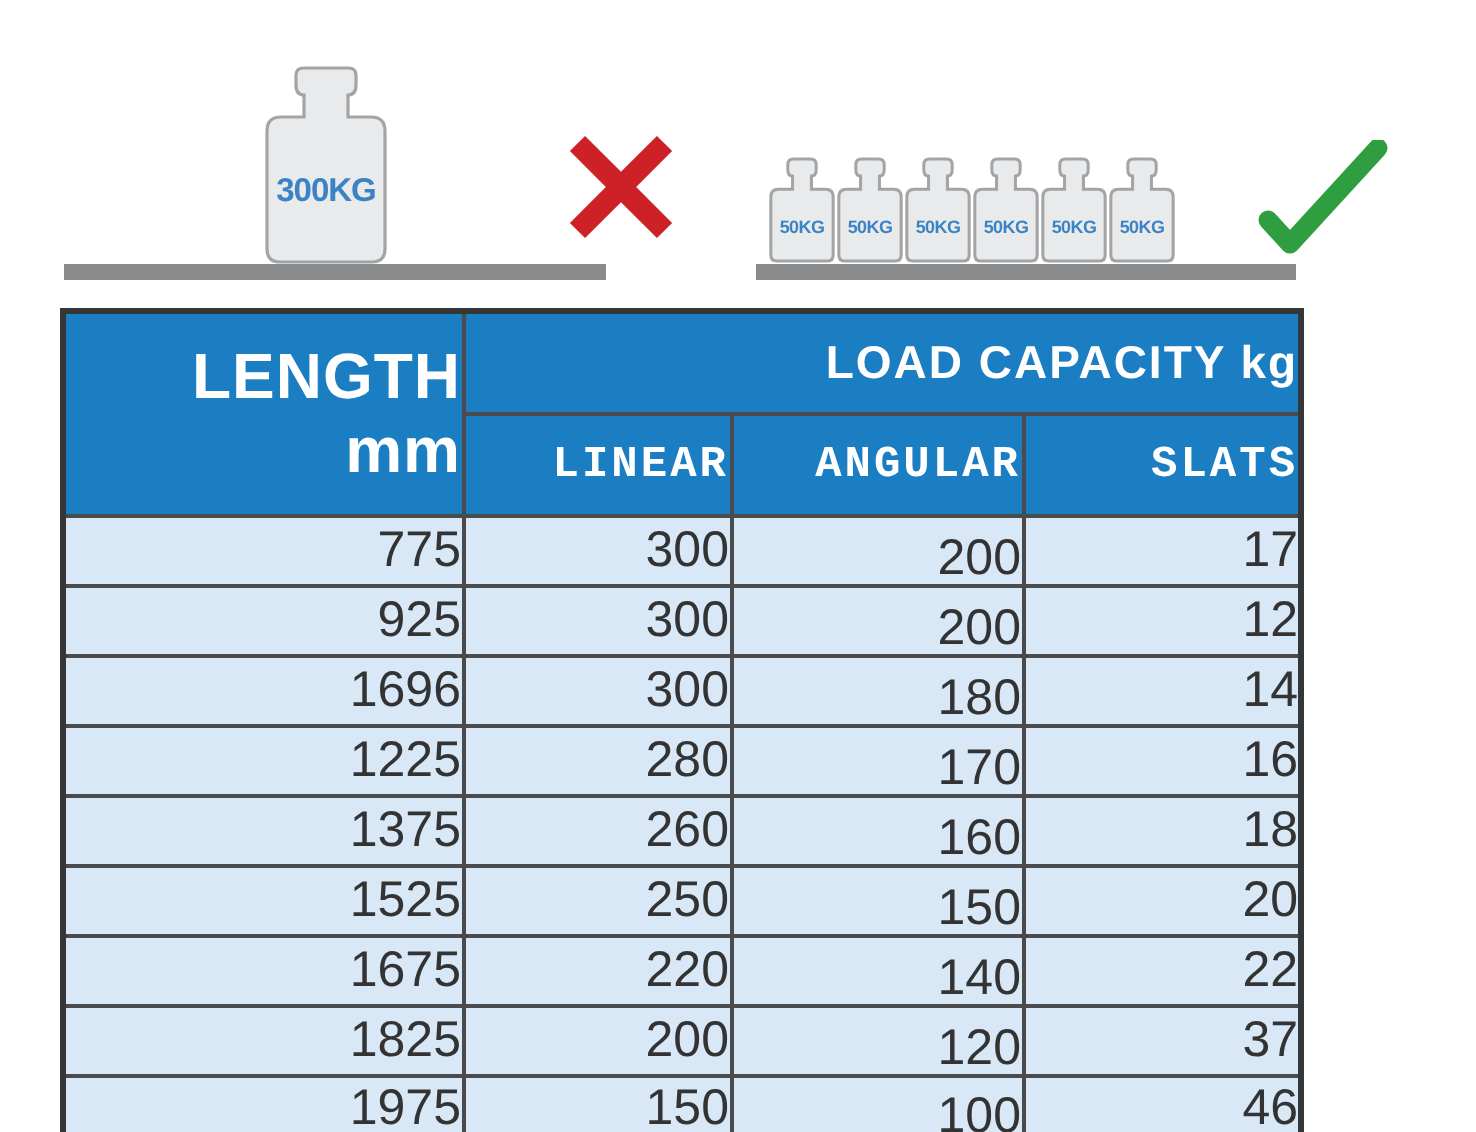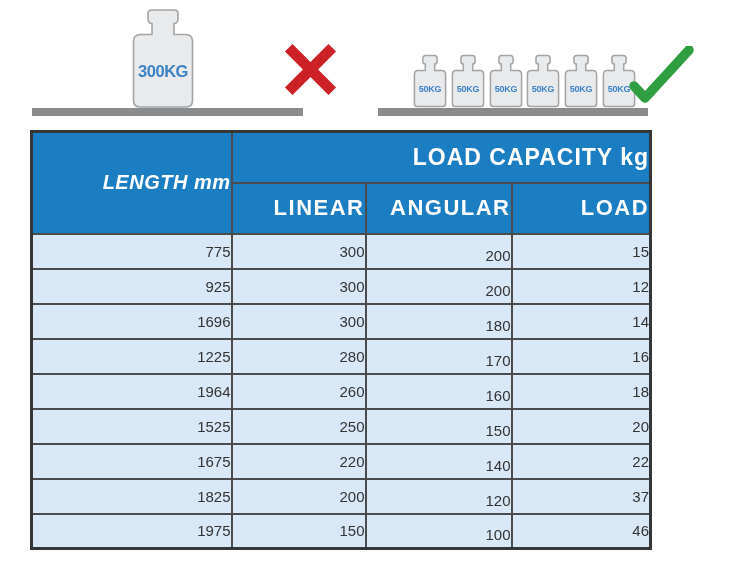--- a/index.html
+++ b/index.html
@@ -6,48 +6,48 @@
     --header-bg:#1b7ec2; --row-bg:#d8e8f7; --border:#4a4b4d; --outer-border:#353637;
     --cross:#ce2127; --check:#2f9e41; --weight-fill:#e9eaeb; --weight-stroke:#a2a4a6;
     --weight-label:#3c83c6; --shelf:#898b8d; --body-text:#333333; --header-text:#ffffff;
   }
   * { box-sizing:border-box; }
   html,body { margin:0; padding:0; }
   body {
     width:738px; height:566px; background:#ffffff;
     font-family:"Liberation Sans", sans-serif; overflow:hidden;
   }
-  .scene { position:relative; width:738px; height:130px; }
+  .scene { position:relative; width:738px; height:130px;margin-top:24px; }
   .shelf { position:absolute; height:8px; background:var(--shelf); }
   .shelf-left  { left:32px;  top:108px; width:271px; }
   .shelf-right { left:378px; top:108px; width:270px; }
   .big-weight { position:absolute; left:132px; top:8px; width:62px; height:101px; }
   .cross { position:absolute; left:284px; top:42px; width:53px; height:55px; }
   .check { position:absolute; left:628px; top:46px; width:66px; height:61px; }
-  .small-weights { position:absolute; left:413px; top:54px; width:223px; height:54px;
-    display:flex; justify-content:space-between; }
+  .small-weights { position:absolute; left:384px; top:54px; width:223px; height:54px;
+    display:flex; }
   .small-weight { width:34px; height:54px; }
   .weight-shape { fill:var(--weight-fill); stroke:var(--weight-stroke); stroke-width:1.6; }
   .big-weight-label { fill:var(--weight-label); font-family:"Liberation Sans",sans-serif;
     font-weight:bold; font-size:16.5px; letter-spacing:-0.5px; text-anchor:middle; }
   .small-weight-label { fill:var(--weight-label); font-family:"Liberation Sans",sans-serif;
     font-weight:bold; font-size:9.5px; letter-spacing:-0.3px; text-anchor:middle; }
 
   table.spec { border-collapse:collapse; margin-left:30px; width:619px;
     table-layout:fixed; border:3px solid var(--outer-border); }
   .spec th, .spec td { border:2px solid var(--border); text-align:right;
     vertical-align:middle; padding:0; }
   .spec th { background:var(--header-bg); color:var(--header-text);
     font-weight:bold; font-size:23px; }
   .spec .hrow { height:51px; }
-  .spec .th-length { font-size:20px; letter-spacing:0.5px;font-style:italic; }
+  .spec .th-length { font-size:32px; letter-spacing:0.5px; }
   .spec .th-cap { letter-spacing:1px; }
-  .spec .th-sub { font-size:22px; letter-spacing:1.5px; }
+  .spec .th-sub { font-size:22px; letter-spacing:1.5px;font-family:Liberation Mono, monospace; }
   .spec td { background:var(--row-bg); color:var(--body-text);
-    font-size:15px; height:35px; }
+    font-size:25px; height:35px; }
   .spec .shift-down { position:relative; top:4px; display:inline-block; }
 </style>
 </head>
 <body>
 
 <div class="scene">
   <div class="shelf shelf-left"></div>
 
   <svg class="big-weight" viewBox="0 0 62 100">
     <path class="weight-shape" d="M1.5 92 L1.5 33 Q1.5 26 8.5 26 L20 26 L20 15 Q16 15 16 10 L16 5 Q16 1.5 20 1.5 L42 1.5 Q46 1.5 46 5 L46 10 Q46 15 42 15 L42 26 L53.5 26 Q60.5 26 60.5 33 L60.5 92 Q60.5 98.5 54 98.5 L8 98.5 Q1.5 98.5 1.5 92 Z"></path>
@@ -100,50 +100,50 @@
       <col style="width:139px">
   </colgroup>
   <thead>
     <tr class="hrow">
       <th class="th-length" rowspan="2">LENGTH mm</th>
       <th class="th-cap" colspan="3">LOAD CAPACITY kg</th>
     </tr>
     <tr class="hrow">
       <th class="th-sub">LINEAR</th>
       <th class="th-sub">ANGULAR</th>
-      <th class="th-sub">LOAD</th>
+      <th class="th-sub">SLATS</th>
     </tr>
   </thead>
   <tbody>
       <tr>
         <td><span>775</span></td>
         <td><span>300</span></td>
         <td><span class="shift-down">200</span></td>
-        <td><span>15</span></td>
+        <td><span>17</span></td>
       </tr>
       <tr>
         <td><span>925</span></td>
         <td><span>300</span></td>
         <td><span class="shift-down">200</span></td>
         <td><span>12</span></td>
       </tr>
       <tr>
         <td><span>1696</span></td>
         <td><span>300</span></td>
         <td><span class="shift-down">180</span></td>
         <td><span>14</span></td>
       </tr>
       <tr>
         <td><span>1225</span></td>
         <td><span>280</span></td>
         <td><span class="shift-down">170</span></td>
         <td><span>16</span></td>
       </tr>
       <tr>
-        <td><span>1964</span></td>
+        <td><span>1375</span></td>
         <td><span>260</span></td>
         <td><span class="shift-down">160</span></td>
         <td><span>18</span></td>
       </tr>
       <tr>
         <td><span>1525</span></td>
         <td><span>250</span></td>
         <td><span class="shift-down">150</span></td>
         <td><span>20</span></td>
       </tr>

